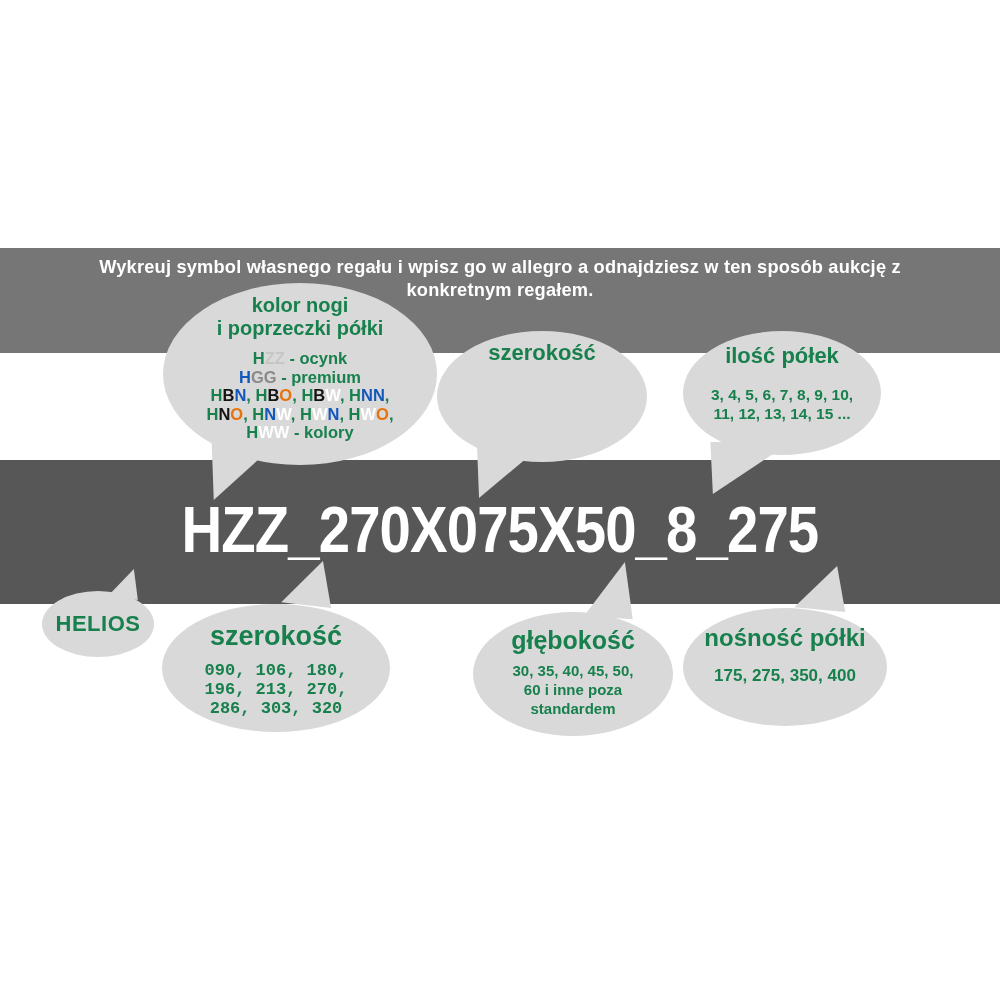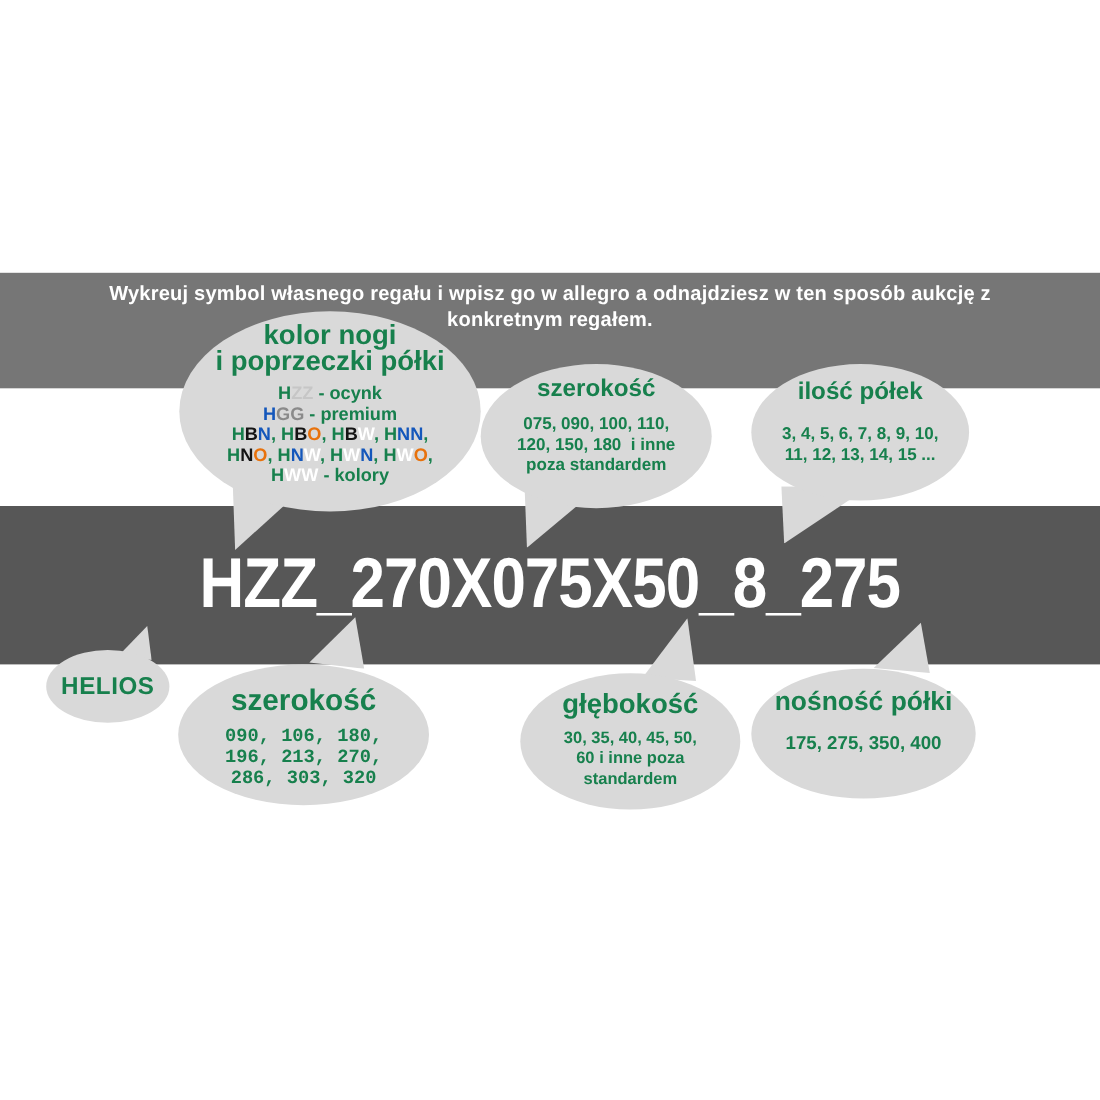--- a/index.html
+++ b/index.html
@@ -29,21 +29,21 @@
   
   .bubble{
     position:absolute;background:var(--bubble-bg);border-radius:50%;
     z-index:3;text-align:center;color:var(--green);
   }
   .tail{position:absolute;background:var(--bubble-bg);z-index:2;}
   .b-title{color:var(--green);}
   .b-line{color:var(--green);}
   
   .bubble-kolor{left:163px;top:283px;width:274px;height:182px;}
-  .bubble-kolor .b-title{font-size:25px;line-height:23px;padding-top:11px;}
+  .bubble-kolor .b-title{font-size:20px;line-height:23px;padding-top:11px;}
   .bubble-kolor .codes{margin-top:9px;font-size:16.5px;line-height:18.6px;}
   
   .bubble-szerokosc{left:437px;top:331px;width:210px;height:131px;}
   .bubble-szerokosc .b-title{font-size:22px;padding-top:9px;}
   .bubble-szerokosc .b-lines{margin-top:11px;font-size:15.5px;line-height:18.5px;}
   
   .bubble-ilosc{left:683px;top:331px;width:198px;height:124px;}
   .bubble-ilosc .b-title{font-size:22px;padding-top:12px;}
   .bubble-ilosc .b-lines{margin-top:17px;font-size:15.5px;line-height:18.5px;}
   
@@ -118,25 +118,20 @@
       <div class="code-line"><span class="c-green">H</span><span class="c-silver">ZZ</span><span class="c-green"> - ocynk</span></div>
       <div class="code-line"><span class="c-blue">H</span><span class="c-gray">GG</span><span class="c-green"> - premium</span></div>
       <div class="code-line"><span class="c-green">H</span><span class="c-black">B</span><span class="c-blue">N</span><span class="c-green">, </span><span class="c-green">H</span><span class="c-black">B</span><span class="c-orange">O</span><span class="c-green">, </span><span class="c-green">H</span><span class="c-black">B</span><span class="c-white">W</span><span class="c-green">, </span><span class="c-green">H</span><span class="c-blue">NN</span><span class="c-green">,</span></div>
       <div class="code-line"><span class="c-green">H</span><span class="c-black">N</span><span class="c-orange">O</span><span class="c-green">, </span><span class="c-green">H</span><span class="c-blue">N</span><span class="c-white">W</span><span class="c-green">, </span><span class="c-green">H</span><span class="c-white">W</span><span class="c-blue">N</span><span class="c-green">, </span><span class="c-green">H</span><span class="c-white">W</span><span class="c-orange">O</span><span class="c-green">,</span></div>
       <div class="code-line"><span class="c-green">H</span><span class="c-white">WW</span><span class="c-green"> - kolory</span></div>
     </div>
   </div>
 
   <div class="bubble bubble-szerokosc">
     <div class="b-title">szerokość</div>
-    <div class="b-lines">
-      <div class="b-line">075, 090, 100, 110,</div>
-      <div class="b-line">120, 150, 180&nbsp; i inne</div>
-      <div class="b-line">poza standardem</div>
-    </div>
   </div>
 
   <div class="bubble bubble-ilosc">
     <div class="b-title">ilość półek</div>
     <div class="b-lines">
       <div class="b-line">3, 4, 5, 6, 7, 8, 9, 10,</div>
       <div class="b-line">11, 12, 13, 14, 15 ...</div>
     </div>
   </div>
 

